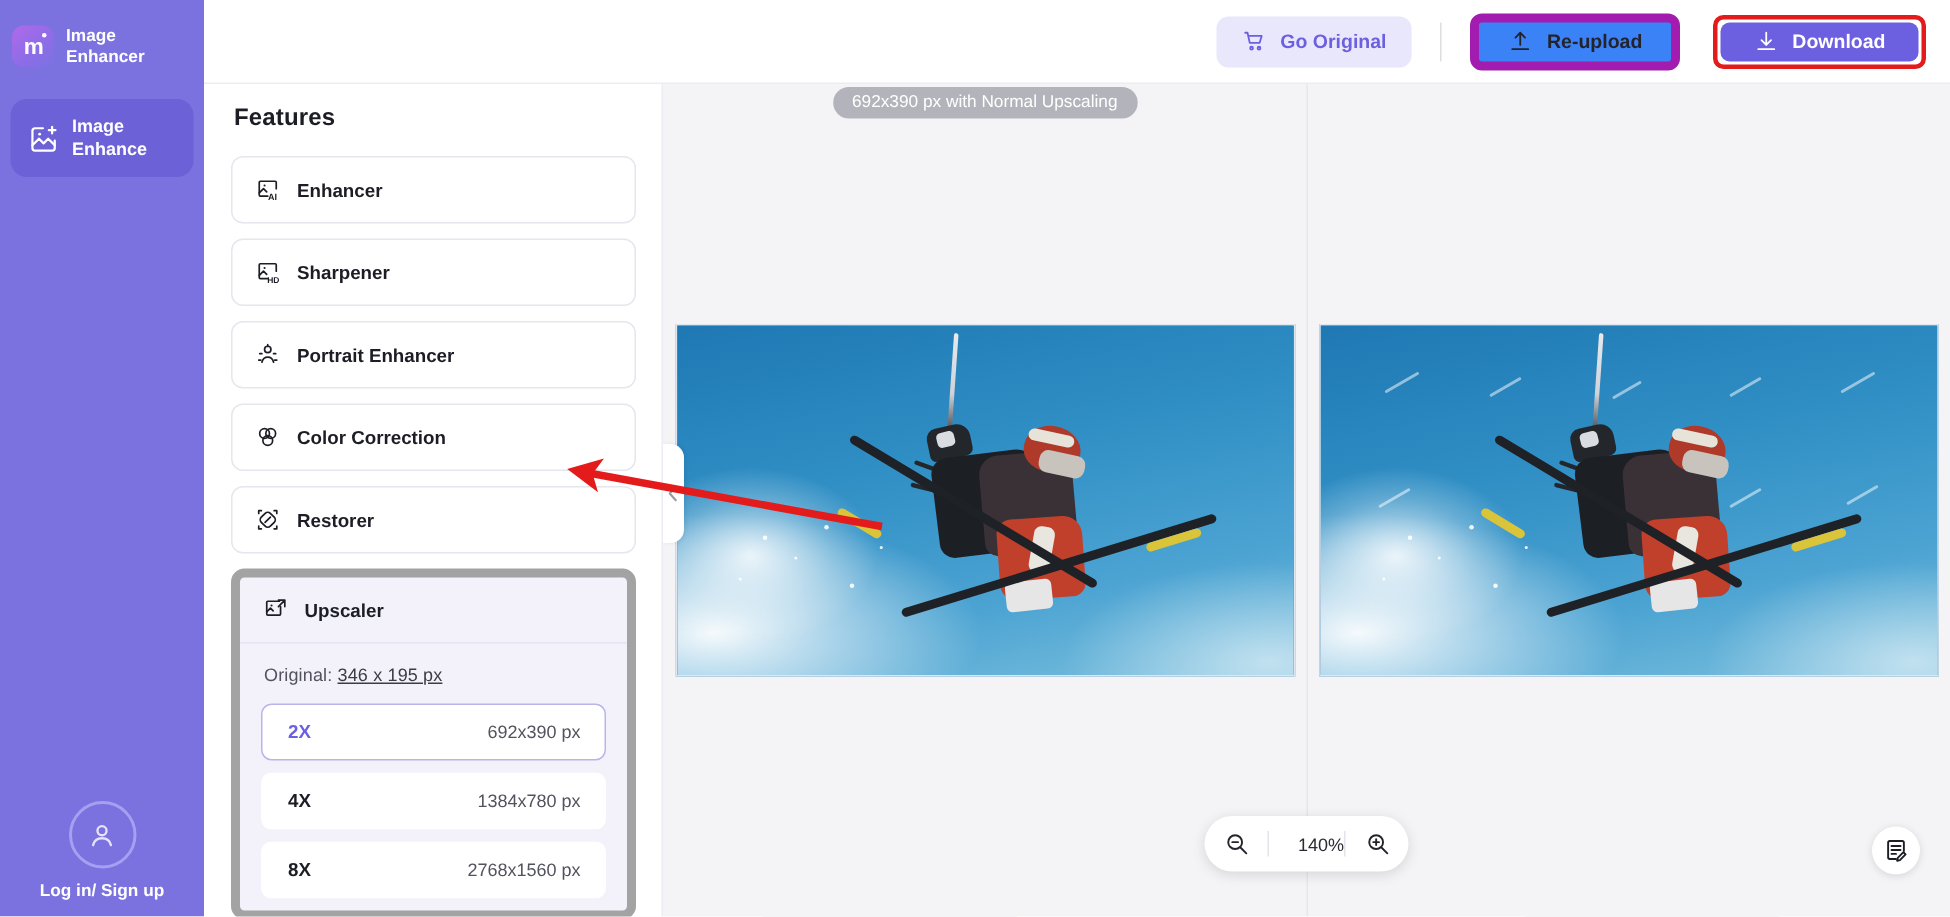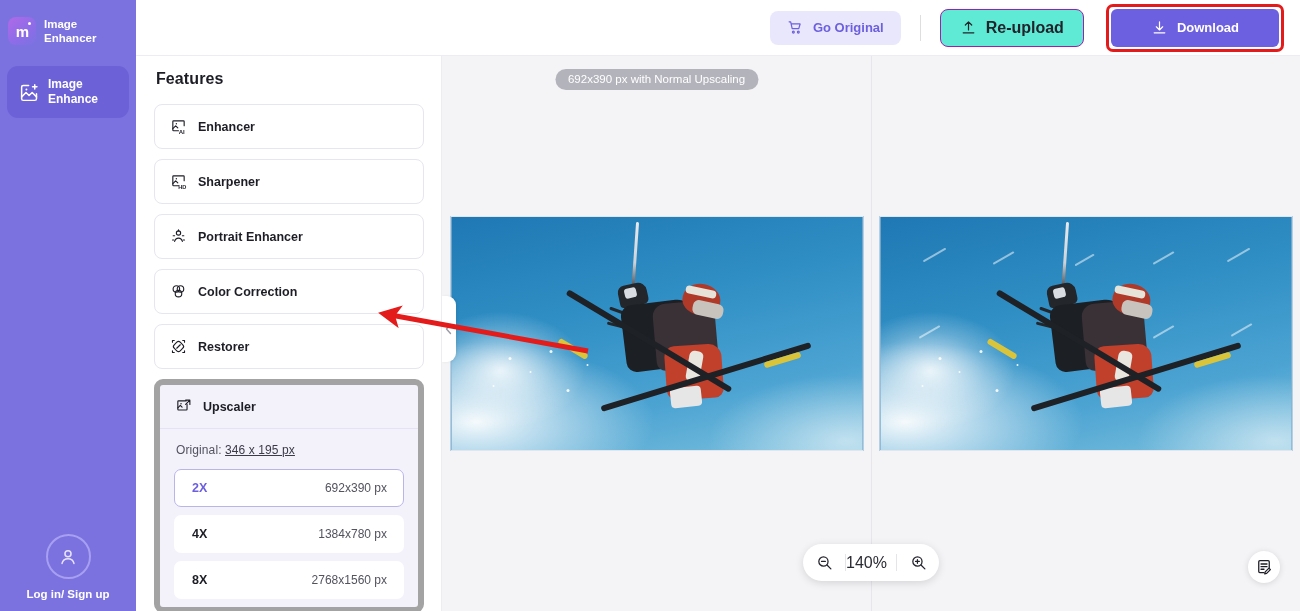--- a/index.html
+++ b/index.html
@@ -113,21 +113,21 @@
   .collapse-handle {
     position: absolute; left: 0; top: 296px; width: 14px; height: 66px;
     background: #fff; border-radius: 0 9px 9px 0;
     display: flex; align-items: center; justify-content: center;
     box-shadow: 1px 0 3px rgba(0,0,0,.07); cursor: pointer; z-index: 4;
   }
   .compare-wrap { position: absolute; left: 0; right: 0; top: 0; bottom: 0; display: flex; }
   .pane { flex: 1 1 50%; position: relative; }
   .pane + .pane { border-left: 1px solid #e6e6ec; }
   .pane-badge {
-    position: absolute; top: 69px; left: 50%; transform: translateX(-50%);
+    position: absolute; top: 58px; left: 50%; transform: translateX(-50%);
     background: #b3b3bb; color: #fff; font-size: 11.5px;
     padding: 4px 13px 5px; border-radius: 11px; white-space: nowrap;
   }
   .photo-frame {
     position: absolute; top: 216px; left: 50%; transform: translateX(-50%);
     width: 413px; height: 235px; border: 1px solid #dfe6ee; overflow: hidden;
     background: #2f7fb5;
   }
   .photo { position: absolute; inset: 0; overflow: hidden; }
   .sky {
@@ -191,50 +191,50 @@
   .armstick2 { position:absolute; left: 10%; top: 47%; width: 19%; height: 3px; background:#23262b; transform: rotate(14deg); border-radius:2px;}
 
   
   .zoomctl {
     position: absolute; left: 50%; transform: translateX(-50%); bottom: 30px;
     height: 37px; background: #fff; border-radius: 19px;
     box-shadow: 0 2px 9px rgba(0,0,0,.13);
     display: flex; align-items: center; z-index: 5;
   }
   .zoombtn { width: 42px; height: 37px; display: flex; align-items: center; justify-content: center; cursor: pointer; }
-  .zoomval { font-size: 16px; color: #2b2b34; min-width: 50px; text-align: left; }
+  .zoomval { font-size: 12px; color: #2b2b34; min-width: 50px; text-align: right; }
   .zoomsep { width: 1px; height: 17px; background: #e4e4ea; }
 
   .feedback {
     position: absolute; right: 20px; bottom: 28px; width: 32px; height: 32px;
     background: #fff; border-radius: 50%; box-shadow: 0 1px 6px rgba(0,0,0,.13);
     display: flex; align-items: center; justify-content: center; cursor: pointer; z-index: 5;
   }
 
   
   .topbar {
     position: absolute; left: 136px; top: 0; right: 0; height: 56px;
     background: #fff; display: flex; align-items: center; justify-content: flex-end;
     gap: 0; padding-right: 16px; z-index: 6; border-bottom: 1px solid #ececf2;
   }
   .btn { display: flex; align-items: center; gap: 9px; cursor: pointer; border-radius: 8px; font-weight: 700; }
   .btn-premium {
     background: #e9e7fb; color: #6c5fe0; height: 34px; padding: 0 17px; font-size: 13px;
   }
   .topsep { width: 1px; height: 26px; background: #dededf; margin: 0 19px; }
   .btn-reupload {
-    background: #5eead4; color: #23232c; height: 38px; padding: 0 19px;
-    border: 1px solid #a21caf; font-size: 16px; margin-right: 22px;
+    background: #3b82f6; color: #23232c; height: 38px; padding: 0 19px;
+    border: 6px solid #a21caf; font-size: 13px; margin-right: 22px;
   }
   .download-wrap { position: relative; padding: 5px; }
   .download-outline {
     position: absolute; inset: 0; border: 3px solid #e31b1b; border-radius: 7px; pointer-events: none;
   }
   .btn-download {
-    background: #6c5fe0; color: #fff; height: 38px; padding: 0 40px; font-size: 13px; border-radius: 6px;
+    background: #6c5fe0; color: #fff; height: 26px; padding: 0 22px; font-size: 13px; border-radius: 6px;
   }
 
   
   .arrow-layer { position: absolute; inset: 0; pointer-events: none; z-index: 7; }
 </style>
 </head>
 <body>
 
 <div id="app">
 

